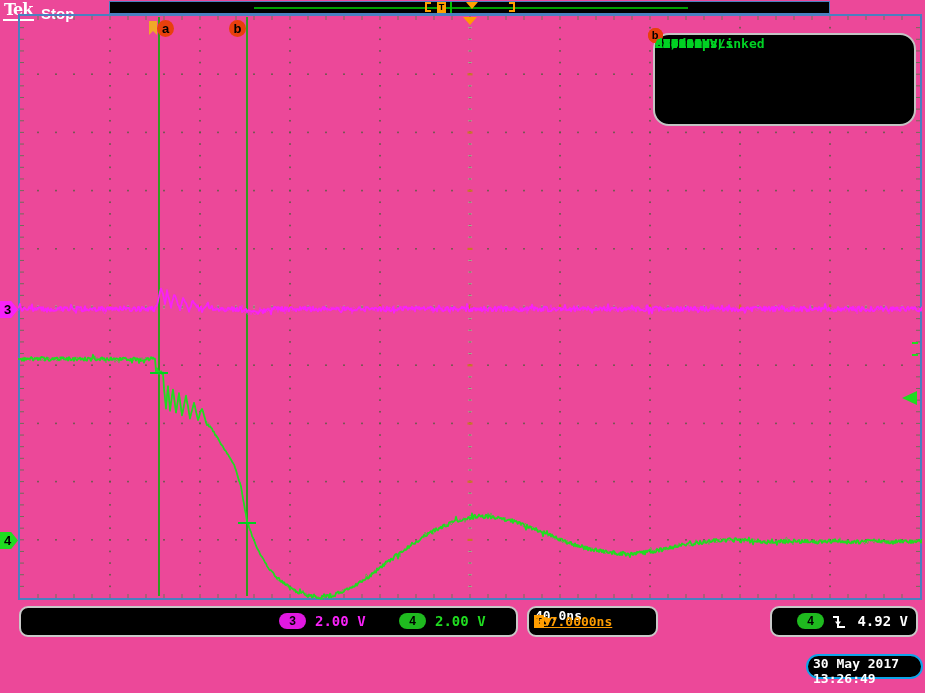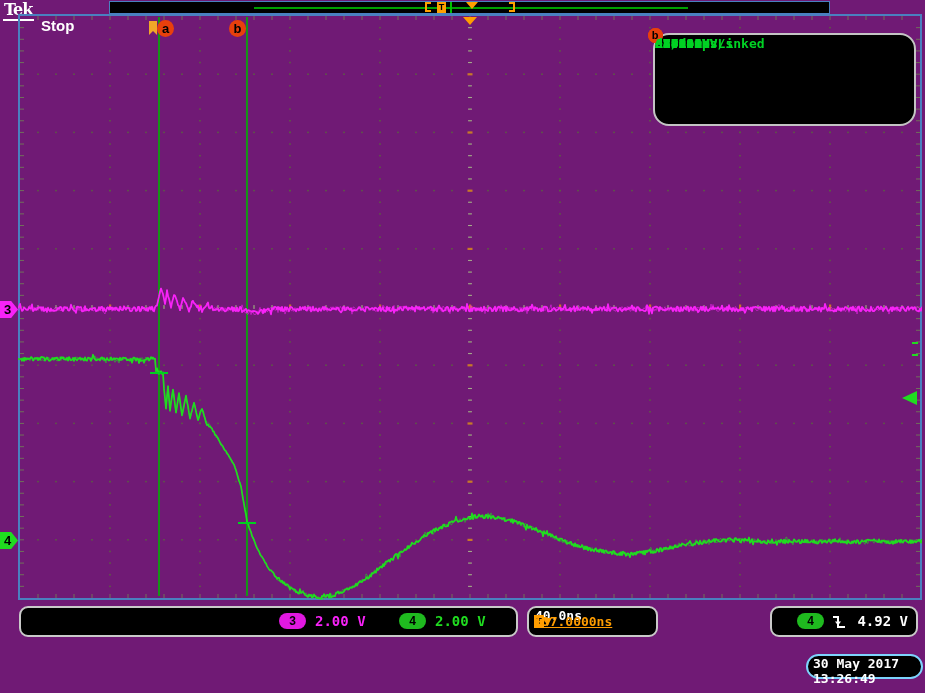--- a/index.html
+++ b/index.html
@@ -1,23 +1,23 @@
 <!DOCTYPE html>
 <html><head>
 <meta charset="utf-8">
 <style>
   html,body{margin:0;padding:0;background:#000;}
-  #screen{position:relative;width:925px;height:693px;background:#701a75;overflow:hidden;
+  #screen{position:relative;width:925px;height:693px;background:#ec4899;overflow:hidden;
           font-family:"DejaVu Sans Mono","Liberation Mono",monospace;}
   #screen *{position:absolute;box-sizing:border-box;}
 
   
   .tek{left:3px;top:0px;color:#fff;font:bold 16px "DejaVu Serif",serif;letter-spacing:-1px;
        border-bottom:2px solid #fff;padding:0 2px 0 1px;}
-  .acq-status{left:41px;top:17px;color:#fff;font:bold 15px "Liberation Sans",sans-serif;}
+  .acq-status{left:41px;top:5px;color:#fff;font:bold 15px "Liberation Sans",sans-serif;}
 
   
   .ovbar{left:109px;top:1px;width:721px;height:13px;border:1px solid #4a80c0;background:#000;}
   .rec-line{left:144px;top:5px;width:434px;height:2px;background:#00a000;}
   .brk{top:0px;width:6px;height:10px;border:2px solid #ffa000;}
   .brk.l{left:315px;border-right:none;}
   .brk.r{left:399px;border-left:none;}
   .tflag{left:327px;top:0px;width:9px;height:11px;background:#ffa000;color:#000;
          font:bold 9px "Liberation Sans",sans-serif;text-align:center;line-height:11px;}
   .gtick{left:340px;top:0px;width:2px;height:11px;background:#00c000;}
@@ -74,21 +74,21 @@
   .arr{color:#ff9d00;font:bold 11px "DejaVu Sans",sans-serif;}
   .dval{color:#ff9d00;font:bold 13px "DejaVu Sans Mono",monospace;text-decoration:underline;}
   .acqbox{left:665px;width:97px;}
   .acqbox .l1{left:6px;top:0px;color:#fff;font:bold 13px "DejaVu Sans Mono",monospace;}
   .acqbox .l2{left:6px;top:14px;color:#fff;font:bold 13px "DejaVu Sans Mono",monospace;}
   .trigbox{left:770px;width:148px;}
   .pt{left:25px;top:5px;background:#1fba1f;}
   .slope{left:60px;top:6px;}
   .tlevel{right:8px;top:5px;color:#fff;font:bold 14px "DejaVu Sans Mono",monospace;margin-left:9px;}
   .dtbox{left:806px;top:654px;width:117px;height:25px;background:#000;
-         border:2px solid #7dd3fc;border-radius:15px;}
+         border:2px solid #0ea5e9;border-radius:15px;}
   .dtbox .l1{left:5px;top:0px;color:#fff;font:bold 13px "DejaVu Sans Mono",monospace;}
   .dtbox .l2{left:5px;top:15px;color:#fff;font:bold 13px "DejaVu Sans Mono",monospace;text-align:center;}
 </style>
 </head>
 <body>
 
 <div id="screen">
 
   <div class="tek">Tek</div>
   <div class="acq-status">Stop</div>

